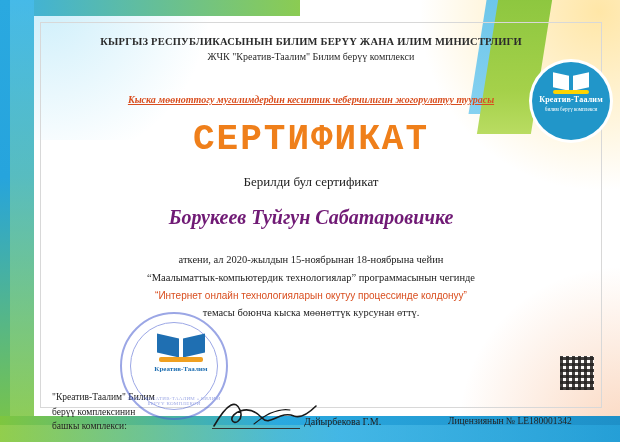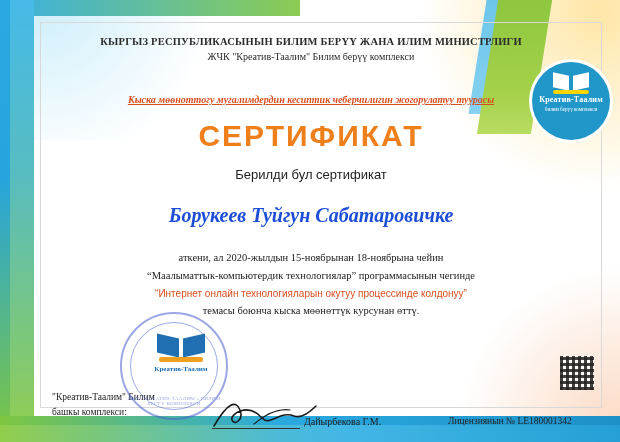--- a/index.html
+++ b/index.html
@@ -123,39 +123,39 @@
     margin-top: 32px;
     font-family: "Liberation Serif", serif;
     font-style: italic;
     font-weight: bold;
     font-size: 10px;
     color: #d94e1f;
     text-decoration: underline;
   }
   .title {
     margin-top: 14px;
-    font-family: Liberation Sans, sans-serif;
-    font-weight: bold;
-    font-size: 30px;
+    font-family: Liberation Mono, monospace;
+    font-weight: bold;
+    font-size: 36px;
     letter-spacing: 2px;
     color: #ef7f1a;
   }
   .given {
     margin-top: 14px;
-    font-family: Liberation Sans, sans-serif;
+    font-family: Liberation Serif, serif;
     font-size: 13px;
     color: #222;
   }
   .recipient {
-    margin-top: 22px;
+    margin-top: 16px;
     font-family: "Liberation Serif", serif;
     font-weight: bold;
     font-style: italic;
     font-size: 20px;
-    color: #1d4ed8;
+    color: #701a75;
   }
   .body-line {
     font-family: "Liberation Serif", serif;
     font-size: 10.5px;
     color: #222;
     line-height: 1.7;
   }
   .body-block { margin-top: 22px; }
   .theme {
     font-family: Liberation Sans, sans-serif;
@@ -358,20 +358,21 @@
       <div class="pg r"></div>
       <div class="bar"></div>
     </div>
     <div class="bname">Креатив-Таалим</div>
     <div class="btag">билим берүү комплекси</div>
   </div>
 
   <div class="footer">
     <div class="footer-left">
       <div>"Креатив-Таалим" Билим</div>
+      <div>берүү комплексинин</div>
       <div>башкы комплекси:</div>
     </div>
 
     <svg class="signature-script" viewBox="0 0 110 36">
       <path d="M4 30 C18 6, 26 4, 30 14 C34 24, 24 30, 22 24 C20 18, 38 6, 52 22 C60 31, 70 14, 84 20 C92 23, 100 16, 106 10" fill="none" stroke="#1a1a1a" stroke-width="1.6" stroke-linecap="round"></path>
       <path d="M44 28 C56 18, 68 12, 80 14" fill="none" stroke="#1a1a1a" stroke-width="1.1" stroke-linecap="round"></path>
     </svg>
     <div class="sig-line"></div>
     <div class="signature-name">Дайырбекова Г.М.</div>
     <div class="license">Лицензиянын № LE180001342</div>

